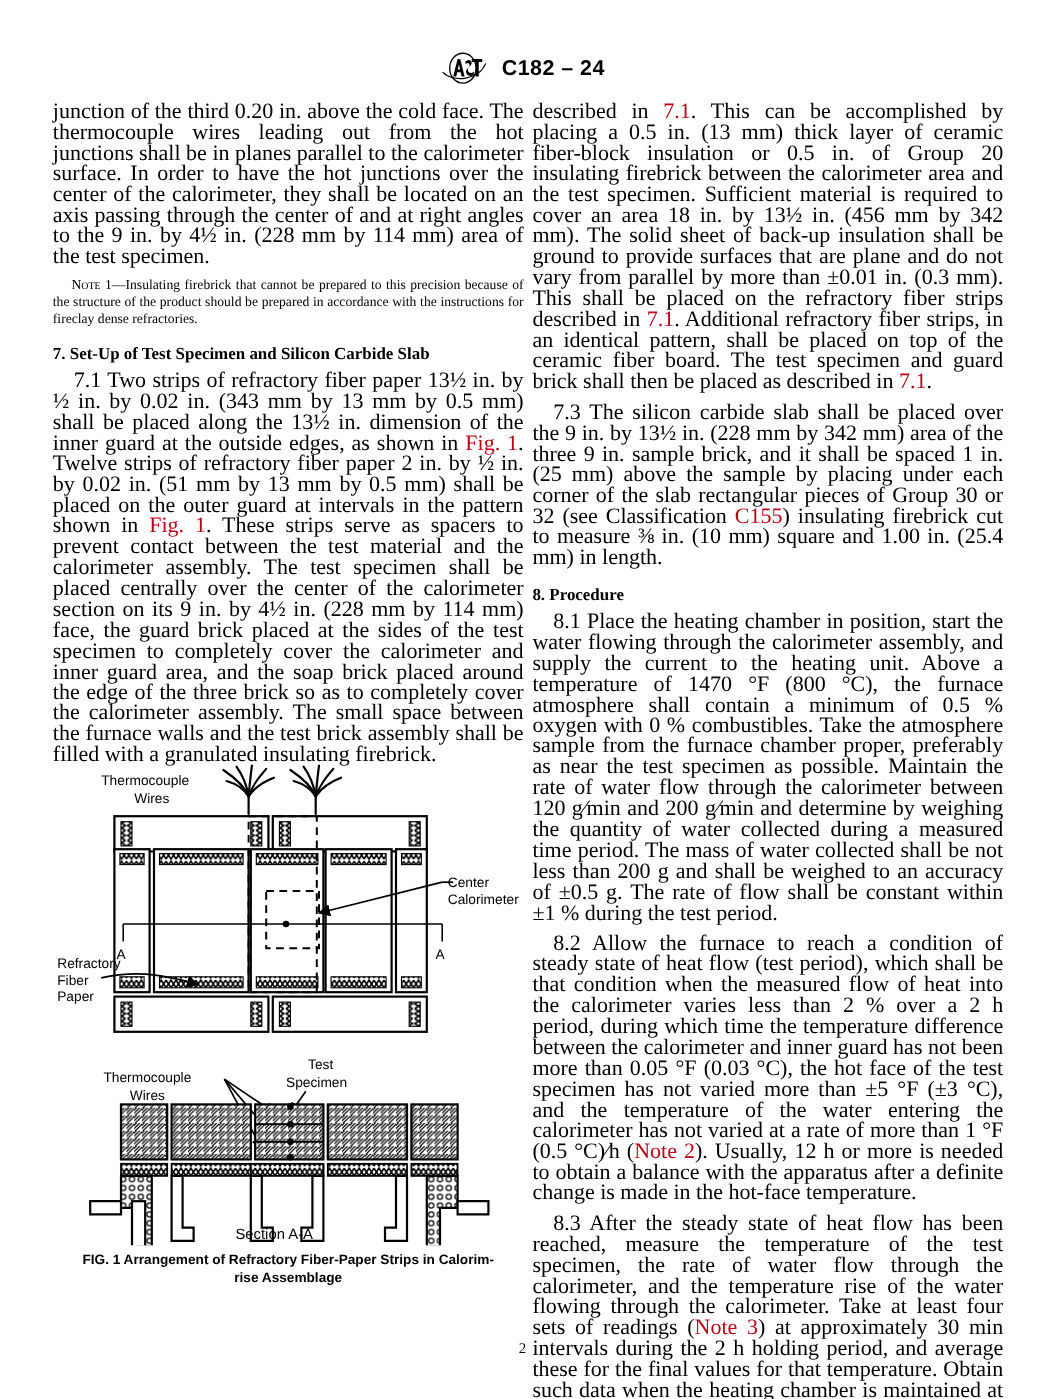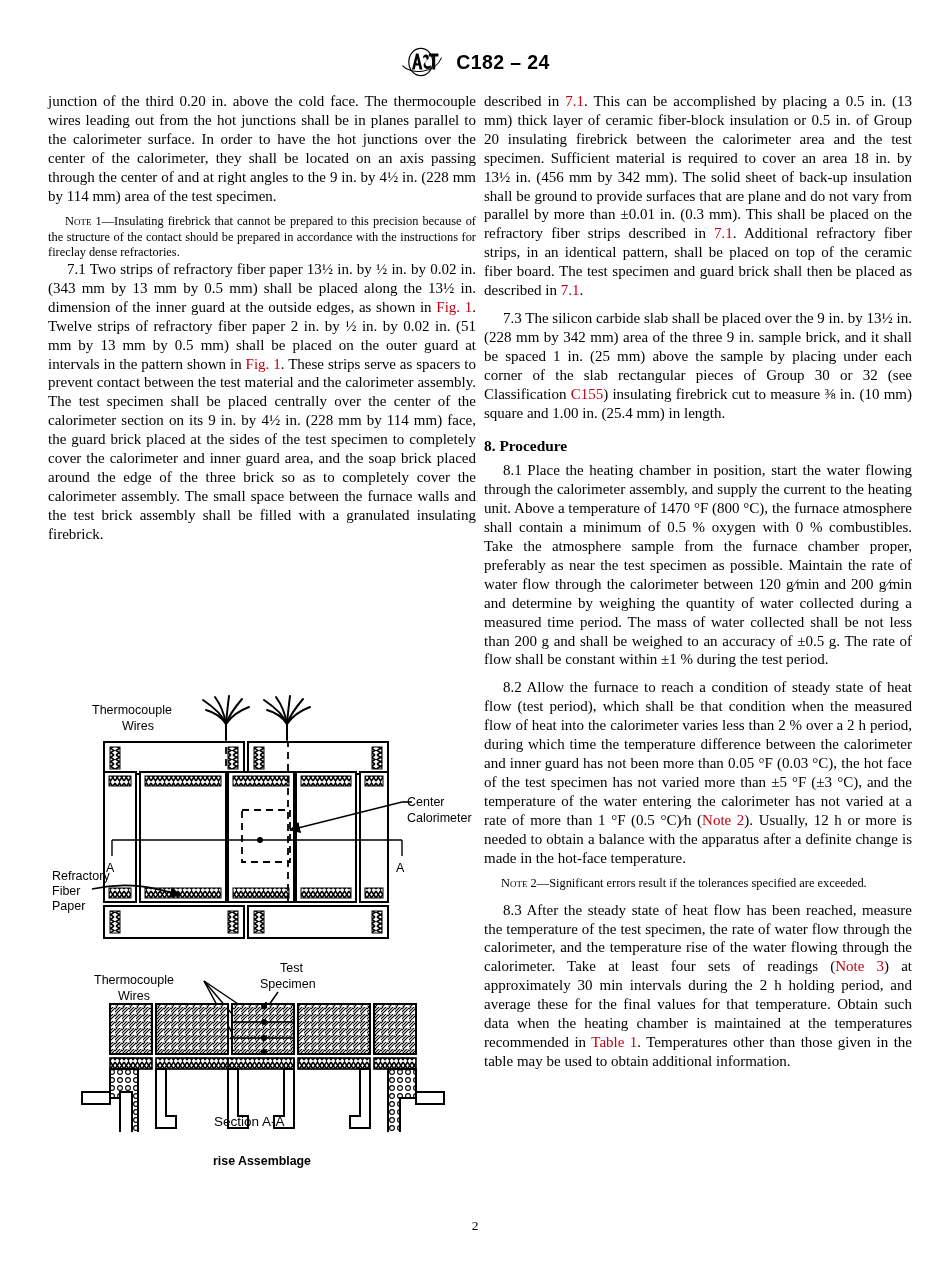--- a/index.html
+++ b/index.html
@@ -49,21 +49,21 @@
   }
   #col-right {
     position: absolute;
     left: 484px;
     top: 92px;
     width: 428px;
   }
 
   p.body {
     margin: 0 0 0 0;
-    font-size: 15px;
+    font-size: 20px;
     line-height: 18.9px;
     text-align: justify;
     text-justify: inter-word;
     hyphens: auto;
   }
   p.body.indent {
     text-indent: 19px;
   }
   p.spaced {
     margin-top: 9px;
@@ -142,43 +142,41 @@
     </g>
   </svg>
   <span id="designation">C182 – 24</span>
 </div>
 
 <div id="col-left">
 
   <p class="body">junction of the third 0.20 in. above the cold face. The thermocouple wires leading out from the hot junctions shall be in planes parallel to the calorimeter surface. In order to have the hot junctions over the center of the calorimeter, they shall be located on an axis passing through the center of and at right angles to the 9 in. by 4½ in. (228 mm by 114 mm) area of the test specimen.</p>
 
   <p class="note">
-    <span class="note-label">Note</span><span> 1—</span><span>Insulating firebrick that cannot be prepared to this precision because of the structure of the contact should be prepared in accordance with the instructions for fireclay dense refractories.</span>
+    <span class="note-label">Note</span><span> 1—</span><span>Insulating firebrick that cannot be prepared to this precision because of the structure of the product should be prepared in accordance with the instructions for fireclay dense refractories.</span>
   </p>
 
+  <h3 class="section">7.  Set-Up of Test Specimen and Silicon Carbide Slab</h3>
 
   <p class="body indent"><span>7.1  Two strips of refractory fiber paper 13½ in. by ½ in. by 0.02 in. (343 mm by 13 mm by 0.5 mm) shall be placed along the 13½ in. dimension of the inner guard at the outside edges, as shown in </span><span class="xref">Fig. 1</span><span>. Twelve strips of refractory fiber paper 2 in. by ½ in. by 0.02 in. (51 mm by 13 mm by 0.5 mm) shall be placed on the outer guard at intervals in the pattern shown in </span><span class="xref">Fig. 1</span><span>. These strips serve as spacers to prevent contact between the test material and the calorimeter assembly. The test specimen shall be placed centrally over the center of the calorimeter section on its 9 in. by 4½ in. (228 mm by 114 mm) face, the guard brick placed at the sides of the test specimen to completely cover the calorimeter and inner guard area, and the soap brick placed around the edge of the three brick so as to completely cover the calorimeter assembly. The small space between the furnace walls and the test brick assembly shall be filled with a granulated insulating firebrick.</span></p>
 
 </div>
 
 <div id="col-right">
 
   <p class="body"><span>described in </span><span class="xref">7.1</span><span>. This can be accomplished by placing a 0.5 in. (13 mm) thick layer of ceramic fiber-block insulation or 0.5 in. of Group 20 insulating firebrick between the calorimeter area and the test specimen. Sufficient material is required to cover an area 18 in. by 13½ in. (456 mm by 342 mm). The solid sheet of back-up insulation shall be ground to provide surfaces that are plane and do not vary from parallel by more than ±0.01 in. (0.3 mm). This shall be placed on the refractory fiber strips described in </span><span class="xref">7.1</span><span>. Additional refractory fiber strips, in an identical pattern, shall be placed on top of the ceramic fiber board. The test specimen and guard brick shall then be placed as described in </span><span class="xref">7.1</span><span>.</span></p>
 
   <p class="body indent spaced"><span>7.3  The silicon carbide slab shall be placed over the 9 in. by 13½ in. (228 mm by 342 mm) area of the three 9 in. sample brick, and it shall be spaced 1 in. (25 mm) above the sample by placing under each corner of the slab rectangular pieces of Group 30 or 32 (see Classification </span><span class="xref">C155</span><span>) insulating firebrick cut to measure ⅜ in. (10 mm) square and 1.00 in. (25.4 mm) in length.</span></p>
 
   <h3 class="section">8.  Procedure</h3>
 
   <p class="body indent">8.1  Place the heating chamber in position, start the water flowing through the calorimeter assembly, and supply the current to the heating unit. Above a temperature of 1470 °F (800 °C), the furnace atmosphere shall contain a minimum of 0.5 % oxygen with 0 % combustibles. Take the atmosphere sample from the furnace chamber proper, preferably as near the test specimen as possible. Maintain the rate of water flow through the calorimeter between 120 g∕min and 200 g∕min and determine by weighing the quantity of water collected during a measured time period. The mass of water collected shall be not less than 200 g and shall be weighed to an accuracy of ±0.5 g. The rate of flow shall be constant within ±1 % during the test period.</p>
 
   <p class="body indent spaced"><span>8.2  Allow the furnace to reach a condition of steady state of heat flow (test period), which shall be that condition when the measured flow of heat into the calorimeter varies less than 2 % over a 2 h period, during which time the temperature difference between the calorimeter and inner guard has not been more than 0.05 °F (0.03 °C), the hot face of the test specimen has not varied more than ±5 °F (±3 °C), and the temperature of the water entering the calorimeter has not varied at a rate of more than 1 °F (0.5 °C)∕h (</span><span class="xref">Note 2</span><span>). Usually, 12 h or more is needed to obtain a balance with the apparatus after a definite change is made in the hot-face temperature.</span></p>
 
-  <p class="note">
-    <span class="note-label">Note</span><span> 2—</span><span>Significant errors result if the tolerances specified are exceeded.</span>
-  </p>
 
   <p class="body indent spaced"><span>8.3  After the steady state of heat flow has been reached, measure the temperature of the test specimen, the rate of water flow through the calorimeter, and the temperature rise of the water flowing through the calorimeter. Take at least four sets of readings (</span><span class="xref">Note 3</span><span>) at approximately 30 min intervals during the 2 h holding period, and average these for the final values for that temperature. Obtain such data when the heating chamber is maintained at the temperatures recommended in </span><span class="xref">Table 1</span><span>. Temperatures other than those given in the table may be used to obtain additional information.</span></p>
 </div>
 
 <div id="figure-block">
   <svg id="figure-svg" width="420" height="440" viewBox="0 0 420 440">
     <defs>
 
       <pattern id="fiberH" width="9" height="9" patternUnits="userSpaceOnUse">
         <rect width="9" height="9" fill="#fff"></rect>
@@ -361,18 +359,18 @@
       </g>
       <g stroke="#000" stroke-width="2" fill="#fff">
         <rect x="68" y="400" width="12" height="44"></rect>
       </g>
 
       <text x="162" y="434" font-size="13.5">Section A-A</text>
     </g>
   </svg>
 
   <div id="figure-caption">
-    <br>
+    <span>FIG. 1 Arrangement of Refractory Fiber-Paper Strips in Calorim-</span><br>
     <span>rise Assemblage</span>
   </div>
 </div>
 
 <div id="page-number">2</div>
 
 </body></html>

